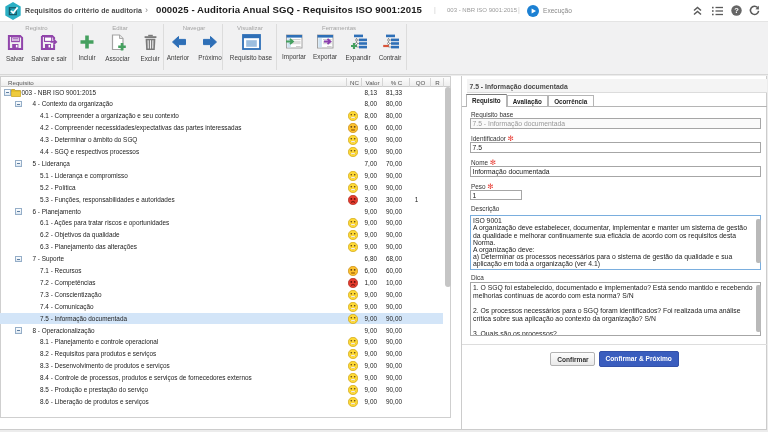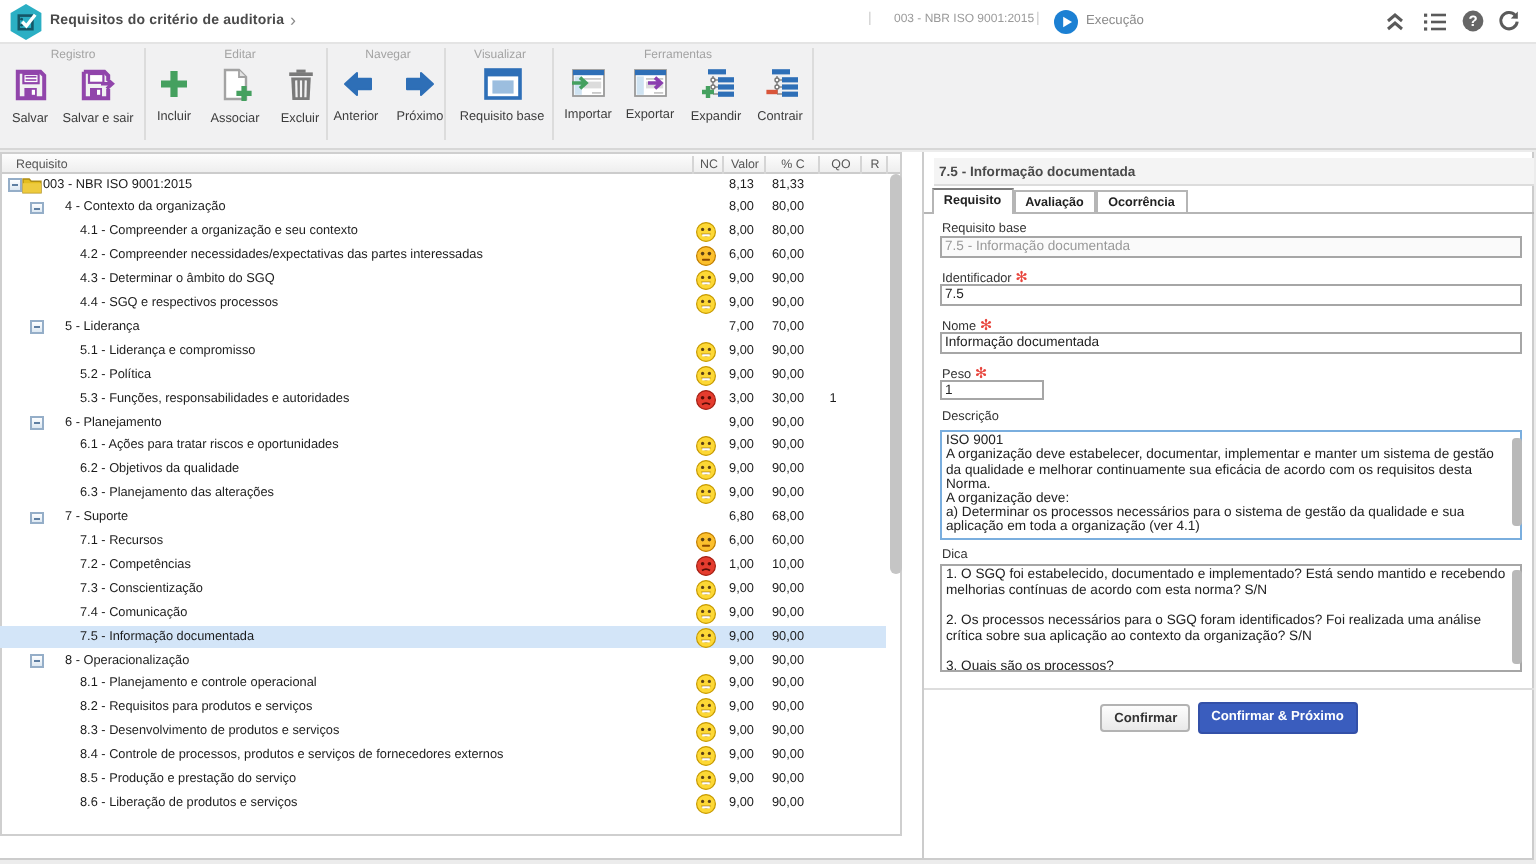--- a/index.html
+++ b/index.html
@@ -13,20 +13,21 @@
 <div style="position:absolute;left:0;top:0;width:768px;height:21.5px;background:#fff;border-bottom:1px solid #e4e4e4">
 <svg style="position:absolute;left:5px;top:2px" width="16" height="18" viewBox="0 0 16 18">
       <polygon points="8,0 15.7,4.5 15.7,13.5 8,18 0.3,13.5 0.3,4.5" fill="#2bafc4"></polygon>
       <rect x="4.4" y="5.8" width="6.8" height="6.8" fill="none" stroke="#155666" stroke-width="1.3"></rect>
       <circle cx="5.8" cy="7.6" r="0.7" fill="#155666"></circle>
       <circle cx="5.8" cy="10.6" r="0.7" fill="#155666"></circle>
       <path d="M6.1 8.9 L8.2 11 L12.6 5.4" fill="none" stroke="#fff" stroke-width="1.7"></path>
     </svg>
 <span style="position:absolute;left:25px;top:6.5px;font-size:7px;font-weight:bold;color:#4a4a4a;letter-spacing:0.1px">Requisitos do critério de auditoria</span>
 <span style="position:absolute;left:145px;top:4.5px;font-size:9px;color:#8a8a8a">›</span>
+<span style="position:absolute;left:156px;top:4px;font-size:9.6px;font-weight:bold;color:#1c1c1c;letter-spacing:0.1px">000025 - Auditoria Anual SGQ - Requisitos ISO 9001:2015</span>
 <span style="position:absolute;left:434px;top:6px;font-size:7px;color:#ccc">|</span>
 <span style="position:absolute;left:447px;top:7px;font-size:6px;color:#9a9a9a">003 - NBR ISO 9001:2015</span>
 <span style="position:absolute;left:518px;top:6px;font-size:7px;color:#ccc">|</span>
 <svg style="position:absolute;left:527px;top:4.5px" width="12" height="12" viewBox="0 0 12 12">
       <circle cx="6" cy="6" r="6" fill="#1c80d3"></circle>
       <path d="M4.6 3.4 L9 6 L4.6 8.6 Z" fill="#fff"></path>
     </svg>
 <span style="position:absolute;left:543px;top:7px;font-size:6.6px;color:#8a8a8a">Execução</span>
 <svg style="position:absolute;left:692px;top:6px" width="11" height="10" viewBox="0 0 11 10">
       <path d="M2 4.5 L5.5 1.5 L9 4.5 M2 8.5 L5.5 5.5 L9 8.5" fill="none" stroke="#5a5a5a" stroke-width="1.5"></path>

